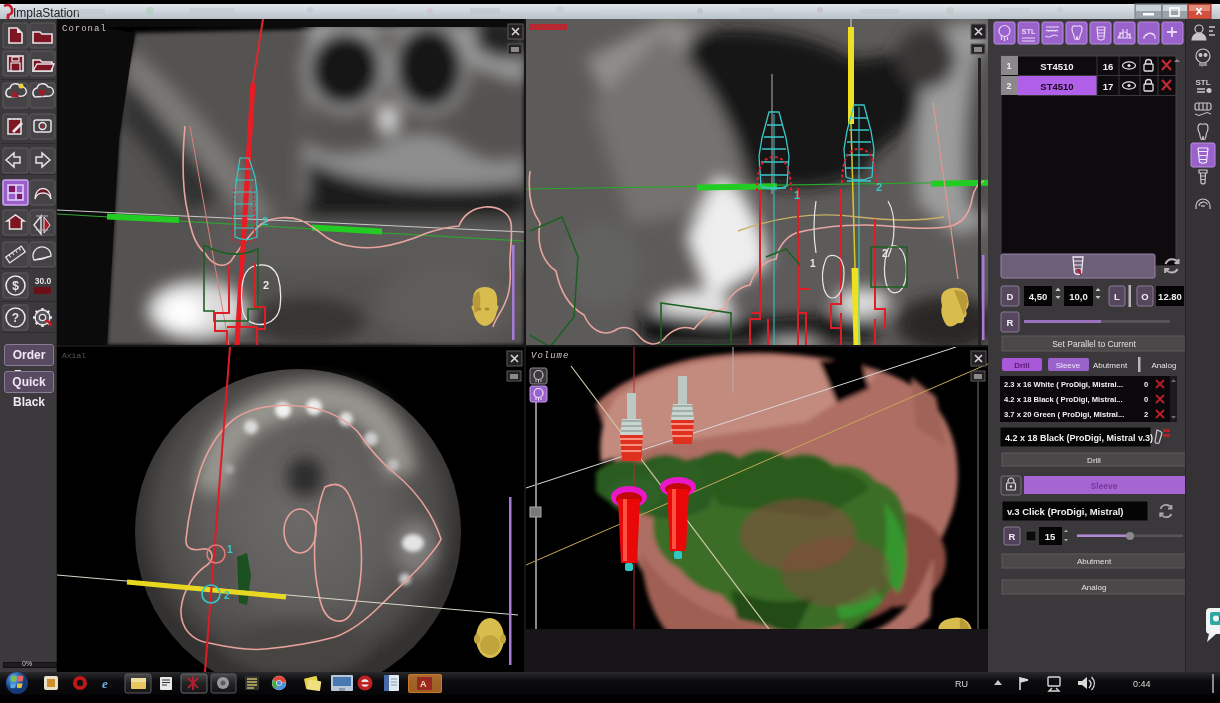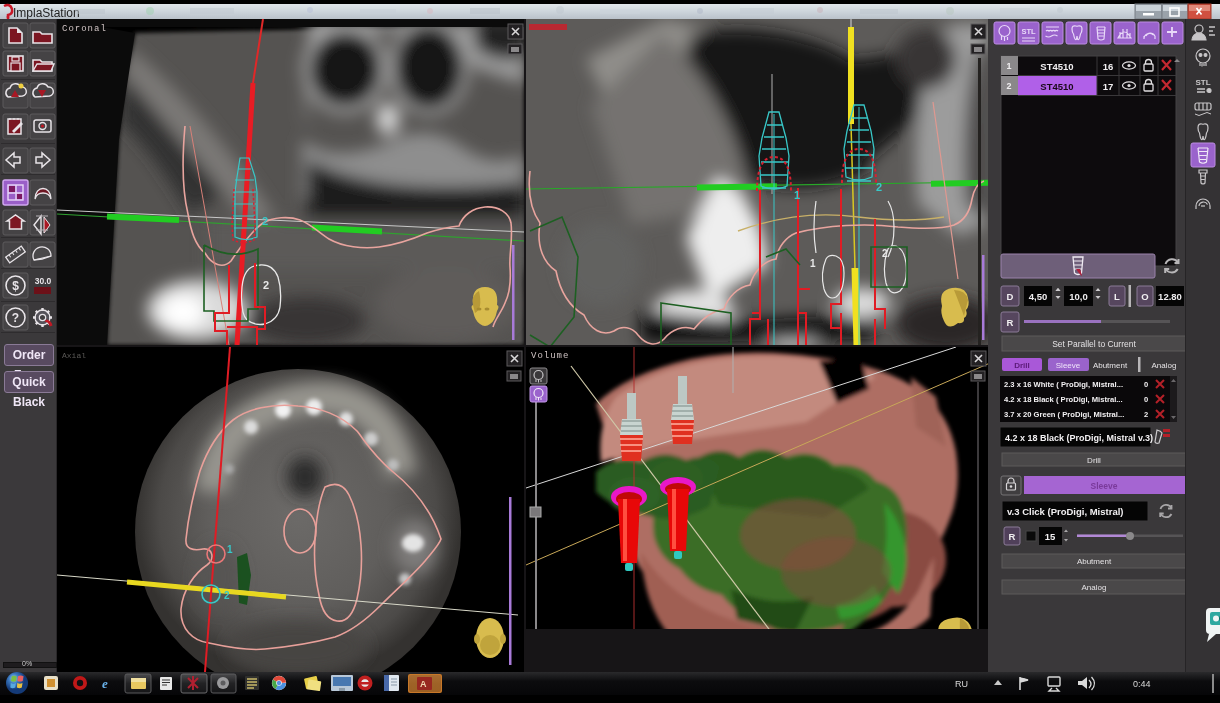--- a/index.html
+++ b/index.html
@@ -433,21 +433,21 @@
         <rect x="452" y="150" width="2.5" height="168" fill="#a87ad8"></rect>
         <text x="5" y="11" font-size="8" fill="#5a5856" font-family="Liberation Mono">Axial</text>
         <g transform="translate(450 4)">
           <rect width="15" height="15" fill="#232123" stroke="#5c5a5c"></rect>
           <path d="M4 4 l7 7 m0 -7 l-7 7" stroke="#d8d6d8" stroke-width="1.6"></path>
           <rect y="20" width="14" height="10" fill="#232123" stroke="#5c5a5c"></rect>
           <rect x="3" y="23" width="8" height="5" fill="#8a888a"></rect>
         </g>
       </svg>
     </div>
-    <div class="vp" id="vp4" style="left:526px;top:328px;width:462px;height:282px;">
+    <div class="vp" id="vp4" style="left:526px;top:328px;width:462px;height:282px;font-style:italic;">
       <svg width="462" height="325">
 
         <g filter="url(#b2)">
           <path d="M70 57 q30 -30 95 -45 q60 -12 125 -2 q70 8 105 35 q28 22 35 60 q6 40 -8 72 q-14 36 -45 62 q-28 26 -62 36 q-34 18 -72 10 q-40 10 -72 -14 q-38 -18 -58 -52 q-18 -32 -14 -72 q-16 -50 -29 -90 z" fill="#ae6e63"></path>
           <path d="M90 50 q45 -34 125 -40 q75 -5 135 20 l-70 45 -145 22 -60 18 q-4 -38 15 -65 z" fill="#c38a7e"></path>
 
           <path d="M293 14 l42 -4 8 32 -32 14 z" fill="#030303"></path>
           <path d="M385 30 l25 20 10 50 -30 -20 z" fill="#a06458"></path>
 
           <ellipse cx="295" cy="225" rx="92" ry="55" fill="#84463e"></ellipse>

